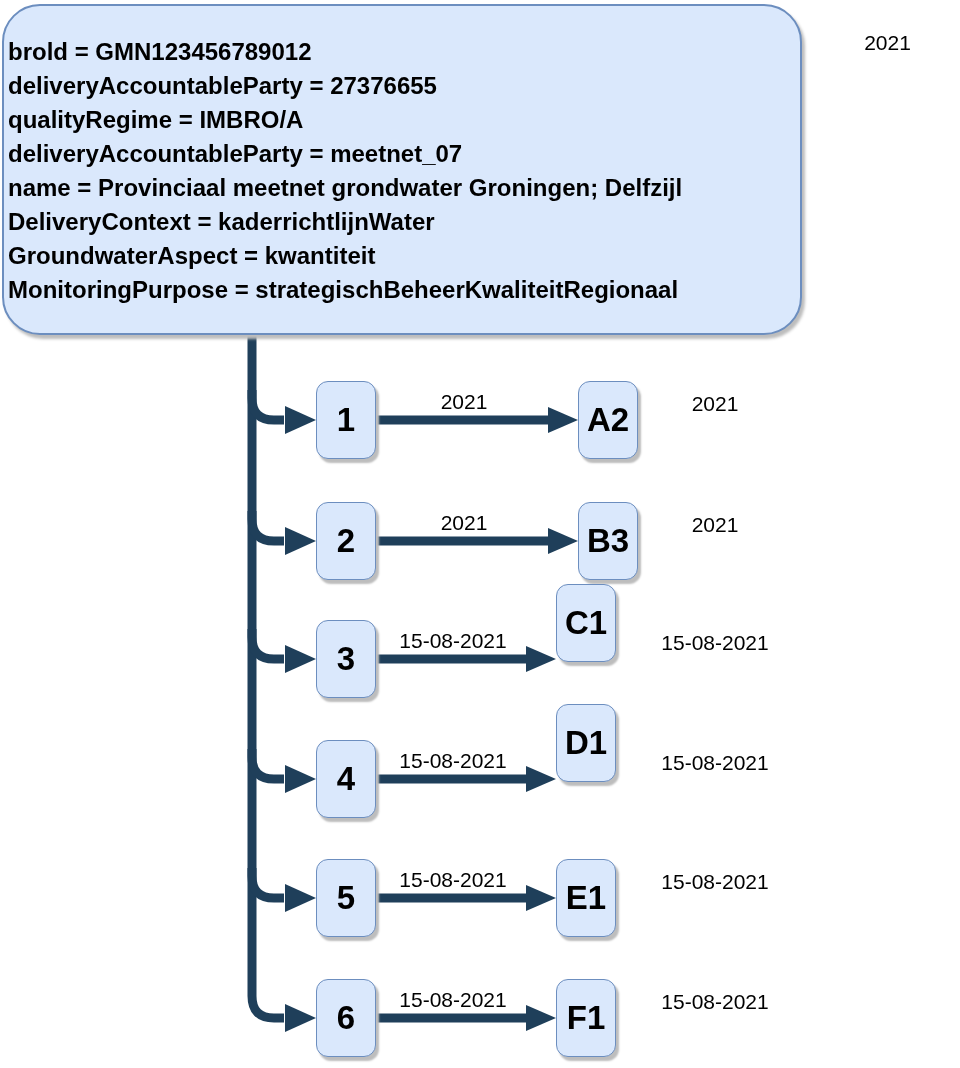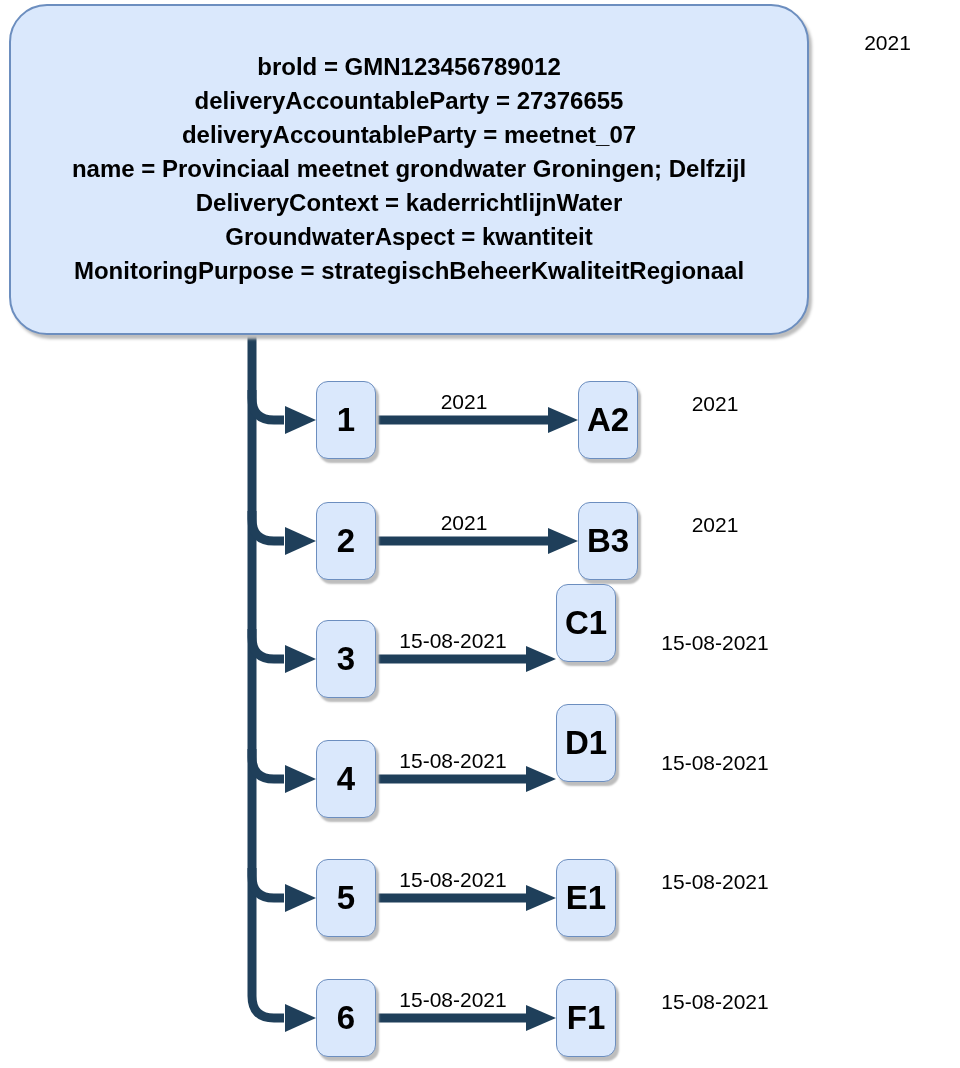--- a/index.html
+++ b/index.html
@@ -2,25 +2,24 @@
 <html><head>
 <meta charset="utf-8">
 <style>
   html,body{margin:0;padding:0;background:#ffffff;}
   .canvas{
     position:relative;width:960px;height:1068px;overflow:hidden;
     font-family:"Liberation Sans",sans-serif;color:#000;background:#fff;
   }
   svg.connectors{position:absolute;left:0;top:0;width:960px;height:1068px;}
   .root-box{
-    position:absolute;left:9px;top:4px;width:800px;height:331px;
+    position:absolute;left:2px;top:4px;width:800px;height:331px;
     box-sizing:border-box;background:#dae8fc;border:2.5px solid #6c8ebf;
     border-radius:38px;box-shadow:3px 4px 3px #bdbdbd;
-    padding:44px 4px 0 4px;
-    text-align:center;
+    padding:29px 4px 0 4px;
   }
   .root-line{
     font-weight:bold;font-size:24px;line-height:34px;white-space:nowrap;
   }
   .node{
     position:absolute;width:60px;height:78px;box-sizing:border-box;
     background:#dae8fc;border:1.7px solid #6c8ebf;border-radius:12px;
     box-shadow:3px 4px 2px #bdbdbd;
     display:flex;align-items:center;justify-content:center;
     font-weight:bold;font-size:33px;
@@ -72,20 +71,21 @@
     <polygon points="526,766 556,779 526,792" fill="#1f3f5a"></polygon>
     <path d="M376 898 L527 898" stroke="#1f3f5a" stroke-width="9"></path>
     <polygon points="526,885 556,898 526,911" fill="#1f3f5a"></polygon>
     <path d="M376 1018 L527 1018" stroke="#1f3f5a" stroke-width="9"></path>
     <polygon points="526,1005 556,1018 526,1031" fill="#1f3f5a"></polygon>
   </svg>
 
   <div class="root-box">
     <div class="root-line">brold = GMN123456789012</div>
     <div class="root-line">deliveryAccountableParty = 27376655</div>
+    <div class="root-line">qualityRegime = IMBRO/A</div>
     <div class="root-line">deliveryAccountableParty = meetnet_07</div>
     <div class="root-line">name = Provinciaal meetnet grondwater Groningen; Delfzijl</div>
     <div class="root-line">DeliveryContext = kaderrichtlijnWater</div>
     <div class="root-line">GroundwaterAspect = kwantiteit</div>
     <div class="root-line">MonitoringPurpose = strategischBeheerKwaliteitRegionaal</div>
   </div>
 
   <div class="top-year">2021</div>
 
   <div class="node" style="left:316px;top:381px">1</div>

